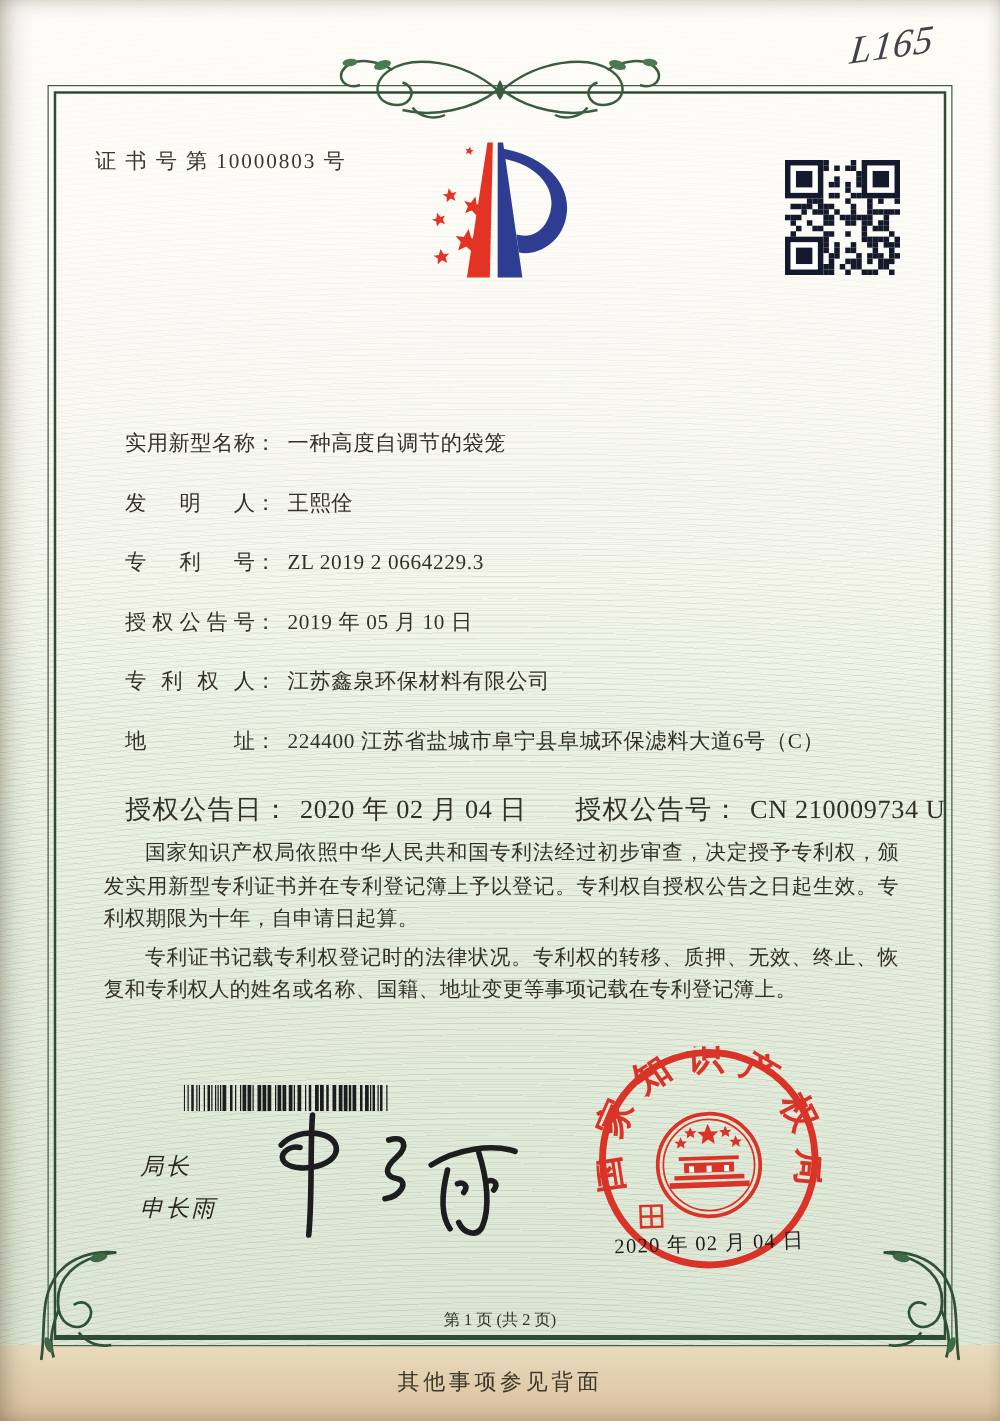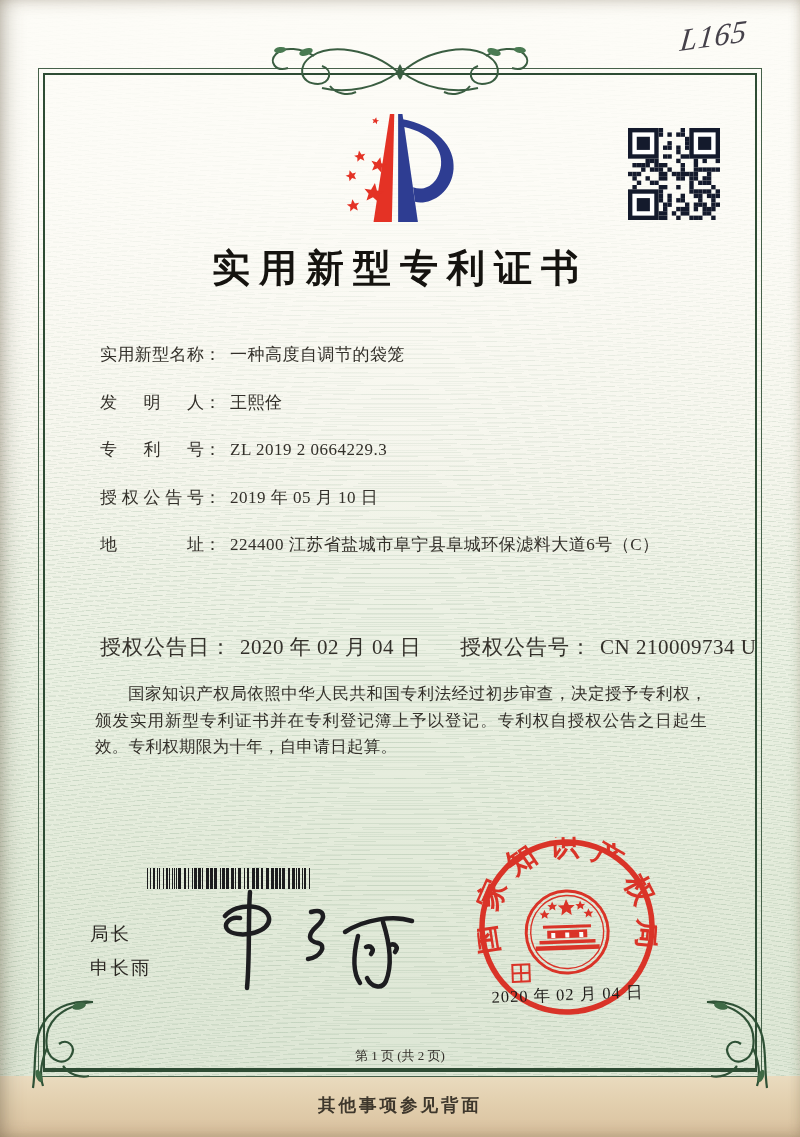--- a/index.html
+++ b/index.html
@@ -32,31 +32,31 @@
     font-size:38px;font-weight:700;letter-spacing:9px;color:#15130f;}
   .rows{position:absolute;left:100px;top:343px;width:620px;}
   .row{height:47.5px;font-size:17px;white-space:nowrap;color:#33302a;}
   .lbl{display:inline-block;width:104px;text-align:justify;text-align-last:justify;vertical-align:top;}
   .lbl2{display:inline-block;vertical-align:top;letter-spacing:1px;}
   .val{margin-left:9px;letter-spacing:.5px;}
   .grant-row{position:absolute;left:100px;top:633px;width:660px;font-size:21px;white-space:nowrap;color:#33302a;}
   .grant-no{position:absolute;left:360px;top:0;}
   .paras{position:absolute;left:79px;top:665px;width:644px;font-size:16.5px;line-height:26.5px;
     color:#33302a;letter-spacing:.3px;text-align:justify;}
-  .paras p{margin:16px;text-indent:2em;}
+  .paras p{margin:4px;text-indent:2em;}
   .barcode{position:absolute;left:147px;top:868px;width:165px;height:21px;}
-  .signer{position:absolute;left:90px;top:917px;font-size:18.5px;line-height:34px;color:#2c2924;letter-spacing:2px;}
+  .signer{position:absolute;left:112px;top:917px;font-size:18.5px;line-height:34px;color:#2c2924;letter-spacing:2px;font-style:italic;}
   .signature{position:absolute;left:205px;top:884px;}
   .seal{position:absolute;left:477px;top:837px;width:180px;height:180px;mix-blend-mode:multiply;
     transform:rotate(-2deg);opacity:.92;}
   .seal-date{position:absolute;left:470px;top:984px;width:195px;text-align:center;font-size:16.5px;
     color:#1f1d1a;letter-spacing:1px;transform:rotate(-2deg);z-index:12;}
   .page-info{position:absolute;left:0;top:1047px;width:800px;text-align:center;font-size:13px;color:#33302a;}
   .back-note{position:absolute;left:0;top:1093px;width:800px;text-align:center;font-size:17.5px;
-    color:#3e372c;letter-spacing:3px;z-index:11;font-weight:700;}
+    color:#3e372c;letter-spacing:3px;z-index:11;font-weight:400;}
   .l165{position:absolute;right:52px;top:18px;z-index:20;font-size:31px;color:#45414a;
     font-style:italic;transform:rotate(-8deg) skewX(-14deg);letter-spacing:1px;}
 </style>
 </head>
 <body>
 
 <div class="photo">
   <div class="guilloche"></div>
   <div class="top-fade"></div>
   <div class="bottom-strip"></div>
@@ -94,20 +94,21 @@
         <path d="M24,52 C18,66 16,78 20,90"></path>
         <ellipse cx="56" cy="10" rx="7" ry="3.5" fill="#3f6a46" stroke="none" transform="rotate(-14 56 10)"></ellipse>
         <ellipse cx="16" cy="80" rx="6.5" ry="3" fill="#3f6a46" stroke="none" transform="rotate(70 16 80)"></ellipse>
         <path d="M40,70 C46,78 56,82 66,80"></path>
       </g>
     </svg>
   </div>
 
   <div class="content">
 
+    <div class="cert-no">证 书 号 第 10000803 号</div>
 
     <svg class="logo" width="135" height="128" viewBox="0 0 140 132">
       <defs>
         <polygon id="st" points="0,-10 2.94,-3.09 9.51,-3.09 4.76,1.18 5.88,8.09 0,4 -5.88,8.09 -4.76,1.18 -9.51,-3.09 -2.94,-3.09"></polygon>
       </defs>
       <g fill="#e43225">
         <polygon points="58,8 62.5,8 60,120 41,120"></polygon>
         <use href="#st" transform="translate(43,15) scale(0.38) rotate(12)"></use>
         <use href="#st" transform="translate(27,52) scale(0.62) rotate(-10)"></use>
         <use href="#st" transform="translate(46,61) scale(0.85) rotate(14)"></use>
@@ -258,51 +259,54 @@
           <rect x="4.380952380952381" y="4.380952380952381" width="21.904761904761905" height="21.904761904761905" fill="#fff"></rect>
           <rect x="8.761904761904763" y="8.761904761904763" width="13.142857142857144" height="13.142857142857144" fill="#141a2c"></rect>
           <rect x="61.33333333333334" y="0" width="30.66666666666667" height="30.66666666666667" fill="#141a2c"></rect>
           <rect x="65.71428571428572" y="4.380952380952381" width="21.904761904761905" height="21.904761904761905" fill="#fff"></rect>
           <rect x="70.0952380952381" y="8.761904761904763" width="13.142857142857144" height="13.142857142857144" fill="#141a2c"></rect>
           <rect x="0" y="61.33333333333334" width="30.66666666666667" height="30.66666666666667" fill="#141a2c"></rect>
           <rect x="4.380952380952381" y="65.71428571428572" width="21.904761904761905" height="21.904761904761905" fill="#fff"></rect>
           <rect x="8.761904761904763" y="70.0952380952381" width="13.142857142857144" height="13.142857142857144" fill="#141a2c"></rect>
         </svg></div>
 
-    <div class="title">实用新型专利证书</div>
 
     <div class="rows">
       <div class="row">
         <span class="lbl">实用新型名称</span><span>：</span><span class="val">一种高度自调节的袋笼</span>
       </div>
       <div class="row">
         <span class="lbl">发明人</span><span>：</span><span class="val">王熙佺</span>
       </div>
       <div class="row">
         <span class="lbl">专利号</span><span>：</span><span class="val">ZL 2019 2 0664229.3</span>
       </div>
       <div class="row">
         <span class="lbl">授权公告号</span><span>：</span><span class="val">2019 年 05 月 10 日</span>
+      </div>
+      <div class="row">
+        <span class="lbl">专利权人</span><span>：</span><span class="val">江苏鑫泉环保材料有限公司</span>
       </div>
       <div class="row">
         <span class="lbl">地址</span><span>：</span><span class="val">224400 江苏省盐城市阜宁县阜城环保滤料大道6号（C）</span>
       </div>
     </div>
 
     <div class="grant-row">
       <span>
         <span class="lbl2">授权公告日</span><span>：</span><span class="val">2020 年 02 月 04 日</span>
       </span>
       <span class="grant-no">
         <span class="lbl2">授权公告号</span><span>：</span><span class="val">CN 210009734 U</span>
       </span>
     </div>
 
     <div class="paras">
       <p>国家知识产权局依照中华人民共和国专利法经过初步审查，决定授予专利权，颁发实用新型专利证书并在专利登记簿上予以登记。专利权自授权公告之日起生效。专利权期限为十年，自申请日起算。</p>
+      <p>专利证书记载专利权登记时的法律状况。专利权的转移、质押、无效、终止、恢复和专利权人的姓名或名称、国籍、地址变更等事项记载在专利登记簿上。</p>
     </div>
 
     <div class="barcode"><svg width="165" height="21" viewBox="0 0 165 21" fill="#1c1c1e">
           <rect x="0" y="0" width="1" height="21"></rect>
           <rect x="3" y="0" width="1" height="21"></rect>
           <rect x="6" y="0" width="2" height="21"></rect>
           <rect x="10" y="0" width="1" height="21"></rect>
           <rect x="12" y="0" width="1" height="21"></rect>
           <rect x="16" y="0" width="1" height="21"></rect>
           <rect x="19" y="0" width="2" height="21"></rect>

